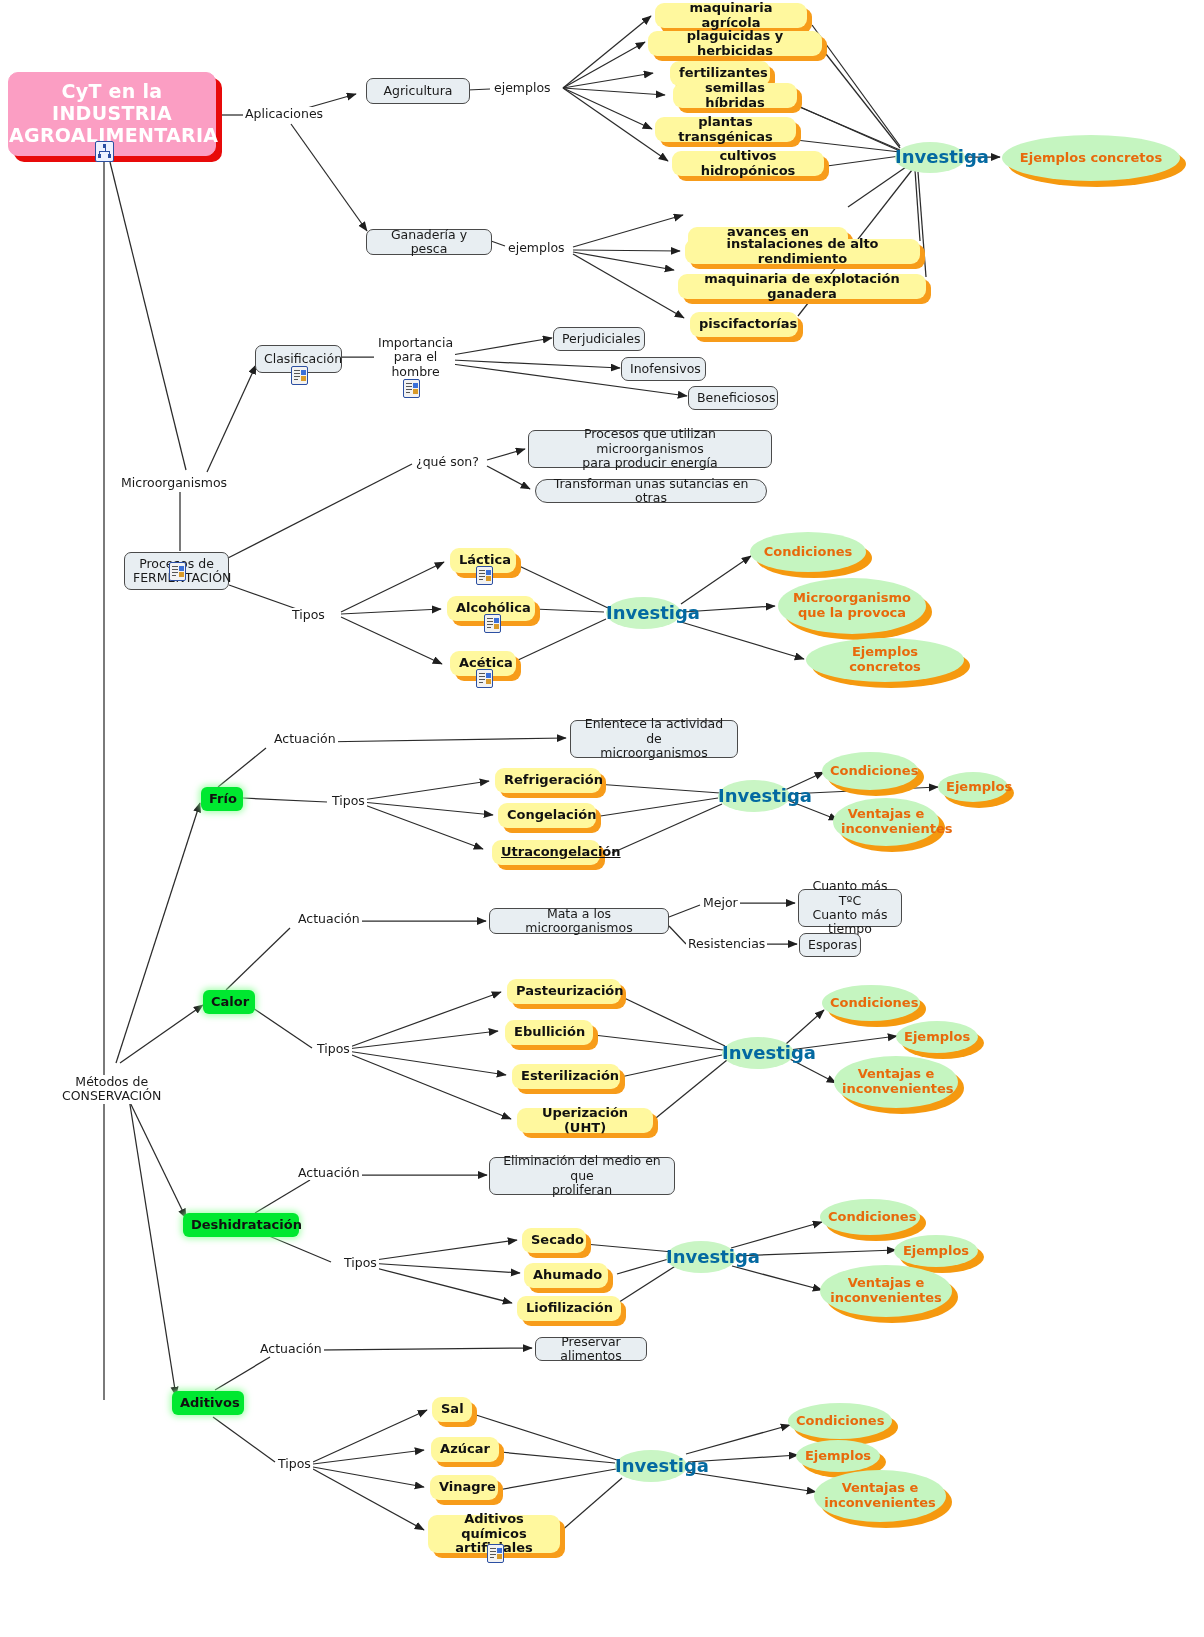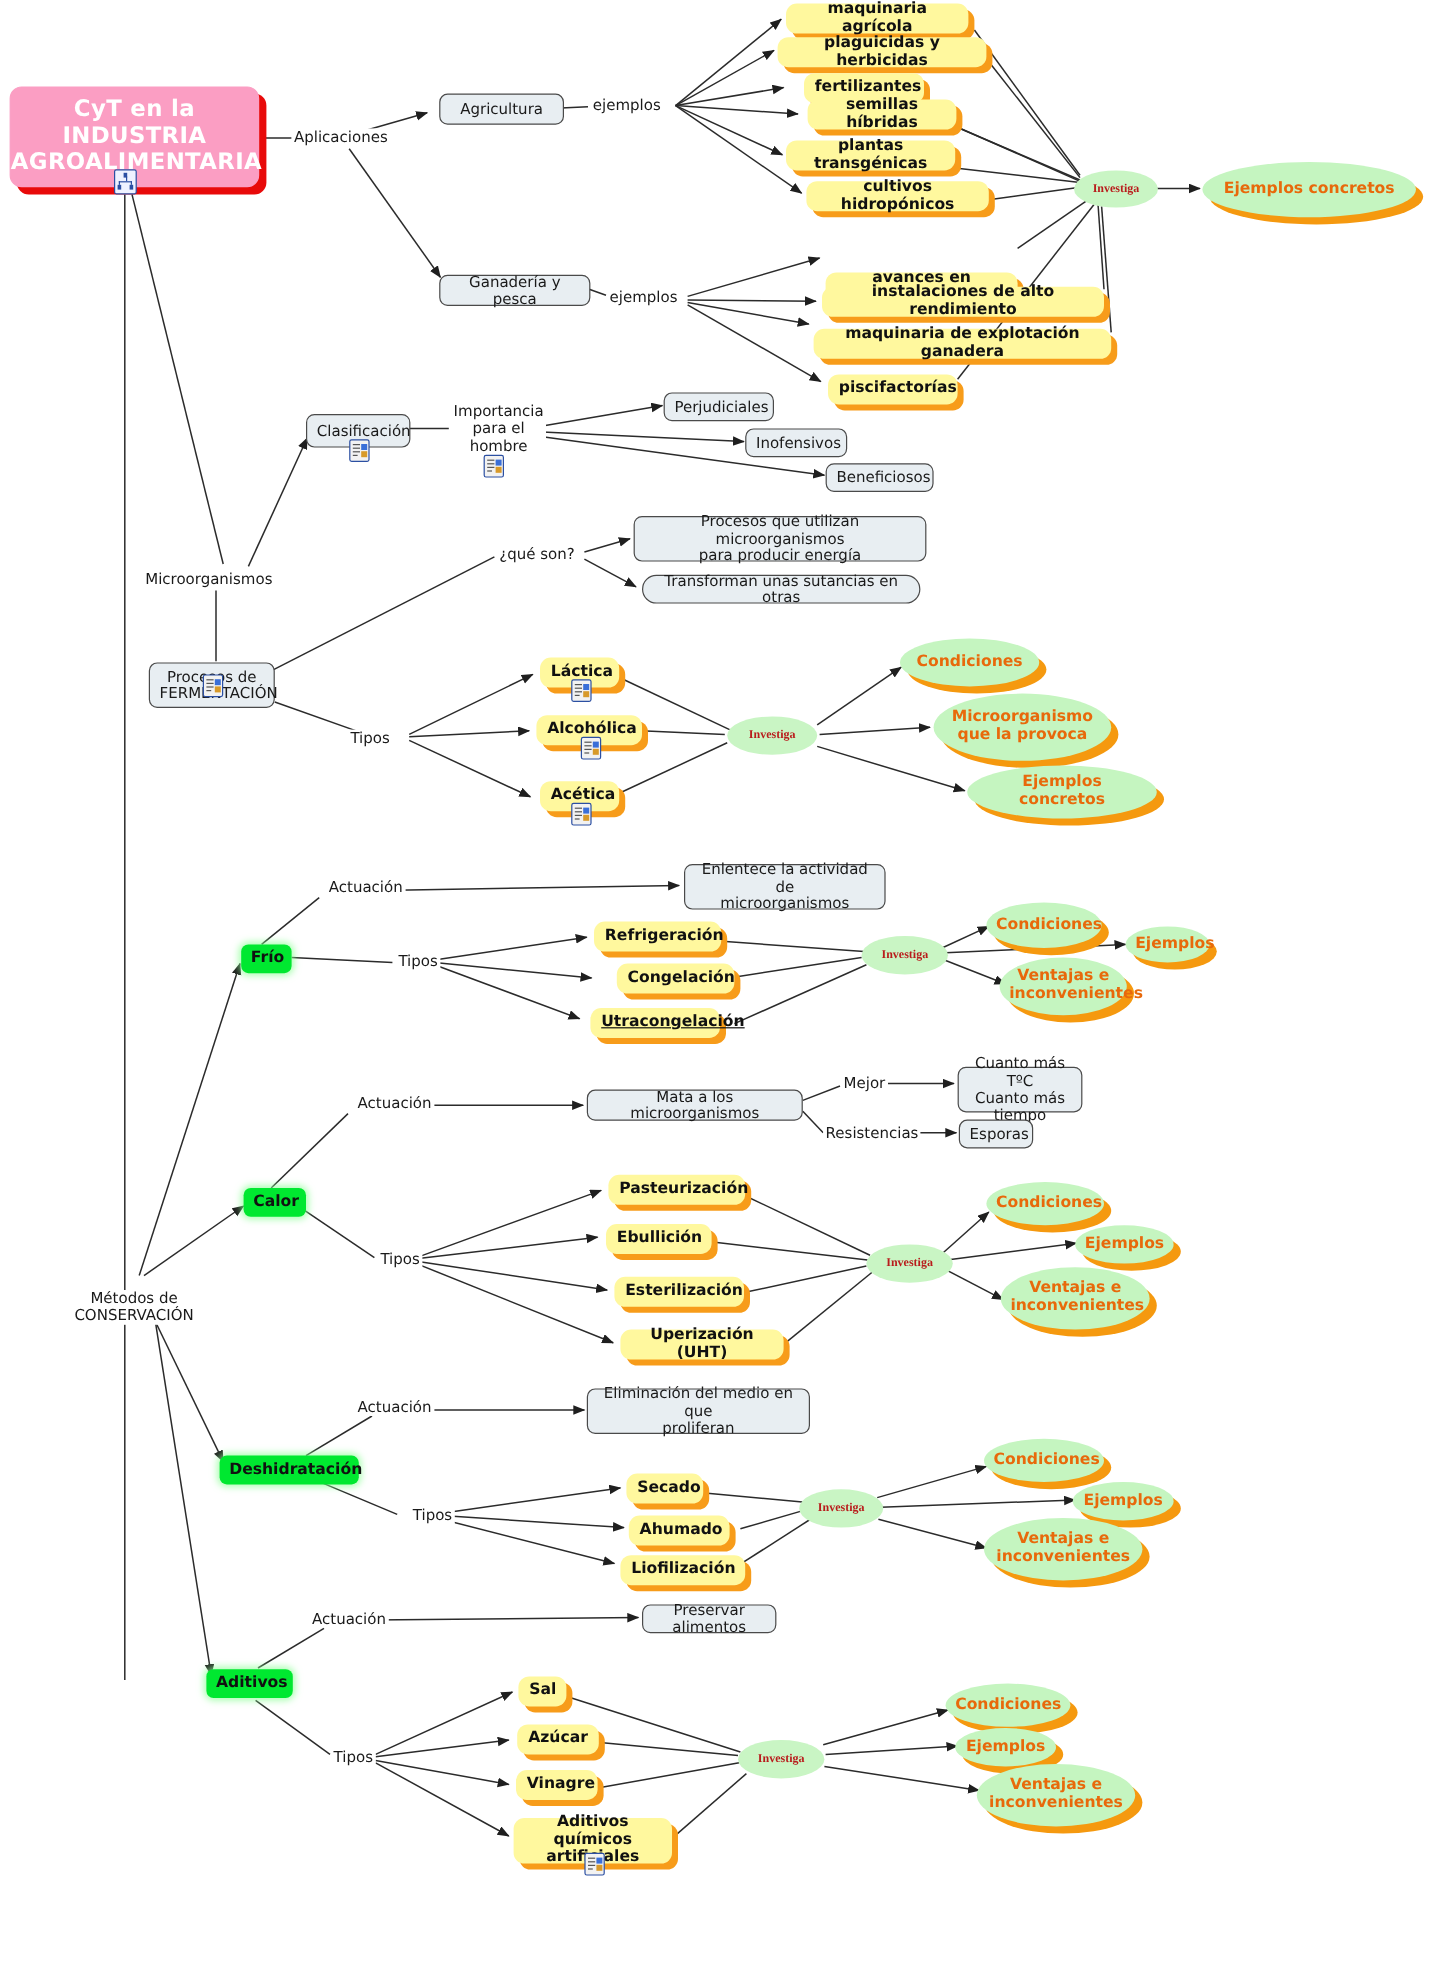--- a/index.html
+++ b/index.html
@@ -20,22 +20,22 @@
   
   .nyellow{background:#fff89e;border-radius:9px;color:#111;
            font-size:13px;font-weight:bold;padding:4px 9px;
            box-shadow:5px 5px 0 0 #f79c1a;}
 
   
   .nell{background:#c5f5c0;border-radius:50%;color:#e8690b;
         font-size:13px;font-weight:bold;padding:4px 8px;
         box-shadow:6px 6px 0 0 #f5990f;}
   
-  .ninv{background:#c9f5c4;border-radius:50%;color:#b91c1c;
-        font-size:10px;font-weight:bold;box-shadow:none;font-family:Liberation Serif, serif;}
+  .ninv{background:#c9f5c4;border-radius:50%;color:#0369a1;
+        font-size:18px;font-weight:bold;box-shadow:none;}
 
   
   .ngreen{background:#00e830;border-radius:6px;color:#111;
           font-size:13px;font-weight:bold;padding:3px 8px;
           box-shadow:0 0 6px 2px rgba(140,255,150,.75);}
 
   
   .npink{background:#fb9ec3;border:1px solid #fb9ec3;border-radius:10px;
          color:#ffffff;font-size:19px;font-weight:bold;letter-spacing:.3px;
          box-shadow:6px 6px 0 0 #e80a0a;}
@@ -392,21 +392,21 @@
   <div class="link-lbl" style="left:272px;top:732px;">Actuación</div>
   <div class="node nblue" style="left:570px;top:720px;width:168px;height:38px;">
     <span class="lbl" style="white-space:pre-line">Enlentece la actividad de
 microorganismos</span>
   </div>
   <div class="link-lbl" style="left:330px;top:794px;">Tipos</div>
 
   <div class="node nyellow" style="left:495px;top:768px;width:106px;height:25px;">
     <span class="lbl">Refrigeración</span>
   </div>
-  <div class="node nyellow" style="left:498px;top:803px;width:98px;height:25px;margin-left:16px;">
+  <div class="node nyellow" style="left:498px;top:803px;width:98px;height:25px;">
     <span class="lbl">Congelación</span>
   </div>
   <div class="node nyellow" style="left:492px;top:840px;width:108px;height:25px;text-decoration:underline;">
     <span class="lbl">Utracongelación</span>
   </div>
 
   <div class="node ninv" style="left:718px;top:780px;width:72px;height:32px;">
     <span class="lbl">Investiga</span>
   </div>
   <div class="node nell" style="left:822px;top:752px;width:96px;height:38px;">

